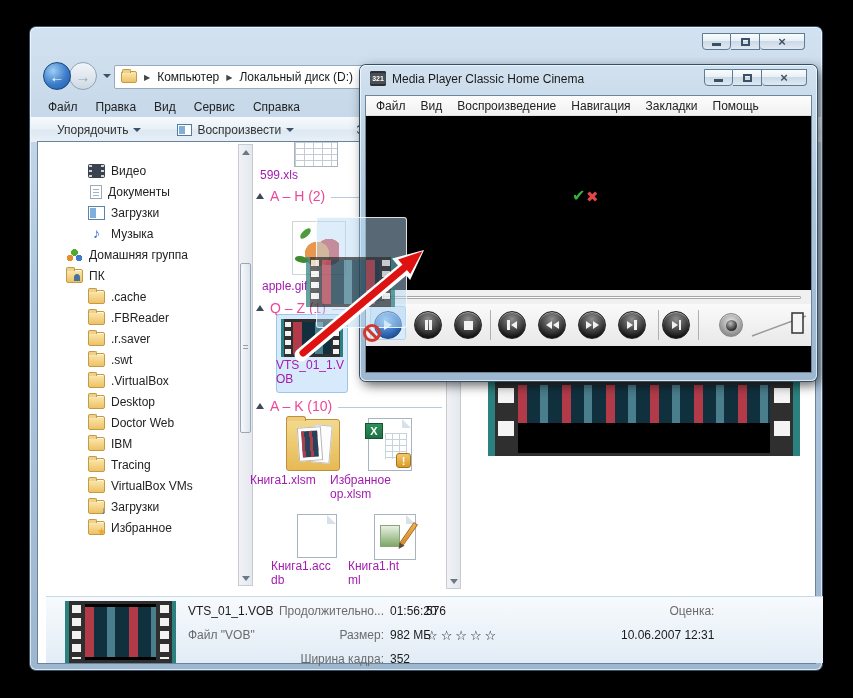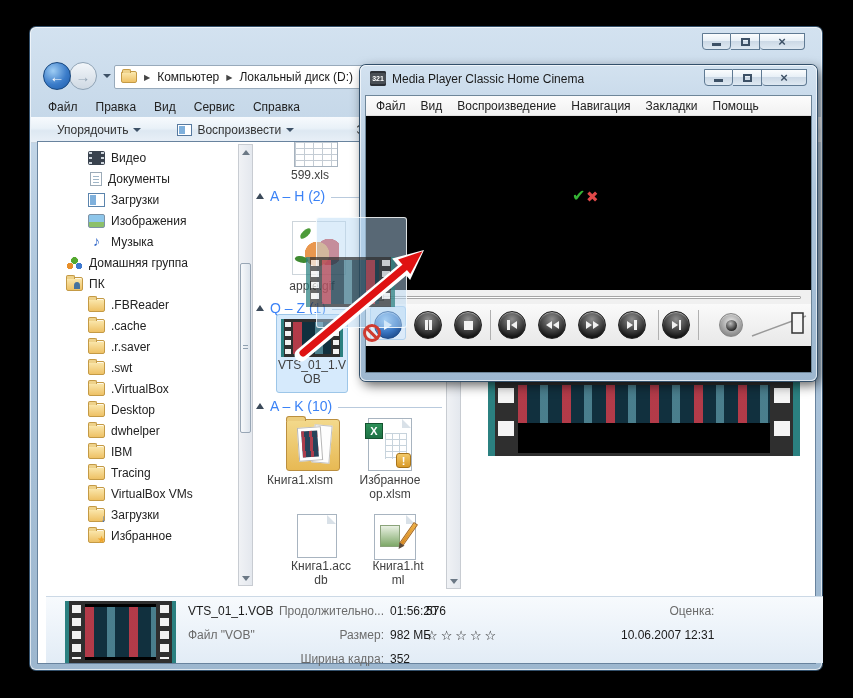--- a/index.html
+++ b/index.html
@@ -44,21 +44,21 @@
   .tb-organize{margin-left:26px}
   .tb-play{margin-left:36px}
   .tb-extra{margin-left:62px}
   .tb-ico-play{width:15px;height:12px;background:#fff;border:1px solid #56799f;position:relative}
   .tb-ico-play::before{content:"";position:absolute;left:1px;top:1px;bottom:1px;width:6px;background:#7fb0dc}
 
   .client{position:absolute;left:7px;top:114px;width:779px;height:523px;border:1px solid #68839e;background:#fff}
   .content{position:relative;width:100%;height:449px;background:#fff;overflow:hidden}
 
   
-  .nav{position:absolute;left:0;top:0;width:198px;padding-top:5px}
+  .nav{position:absolute;left:0;top:0;width:198px;padding-top:18px}
   .sbrow{height:21px;display:flex;align-items:center;gap:6px;cursor:default}
   .ind1{padding-left:28px}.ind2{padding-left:50px}
   .sblabel{color:#222;white-space:nowrap}
   .sbi{width:17px;height:14px;position:relative;flex:none}
   .i-folder{background:linear-gradient(#fbe9b0,#eec165);border:1px solid #c49a45;border-radius:2px;box-shadow:inset 0 1px 0 rgba(255,255,255,.7)}
   .i-folder::before{content:"";position:absolute;top:-3px;left:-1px;width:7px;height:3px;background:#eed28b;border:1px solid #c49a45;border-bottom:none;border-radius:2px 2px 0 0}
   .i-video{background:#39424e;border-radius:2px}
   .i-video::before,.i-video::after{content:"";position:absolute;top:1px;bottom:1px;width:3px;
     background:repeating-linear-gradient(180deg,#cfd6dd 0 2px,transparent 2px 5px)}
   .i-video::before{left:1px}.i-video::after{right:1px}
@@ -84,23 +84,23 @@
   .tri-dn{width:0;height:0;border-left:4px solid transparent;border-right:4px solid transparent;border-top:5px solid #6b7885}
   .thumb{position:absolute;left:1px;width:11px;background:linear-gradient(90deg,#f7f9fb,#dde4ec);border:1px solid #98a6b5;border-radius:2px}
   .thumb::after{content:"";position:absolute;left:2px;right:2px;top:50%;height:5px;margin-top:-3px;
     background:repeating-linear-gradient(180deg,#8fa0b0 0 1px,transparent 1px 3px)}
   .nav-sb{left:200px;top:2px;height:442px}
   .list-sb{left:408px;top:0;height:447px}
 
   
   .grp{position:absolute;left:218px;width:186px;height:16px;display:flex;align-items:center;gap:6px}
   .gtri{width:0;height:0;border-left:4px solid transparent;border-right:4px solid transparent;border-bottom:6px solid #3c4a5a}
-  .gtxt{font-size:14px;color:#3b82f6;white-space:nowrap}
+  .gtxt{font-size:14px;color:#ec4899;white-space:nowrap}
   .gline{flex:1;height:1px;background:#b9cadd;margin-top:2px}
-  .flabel{position:absolute;color:#404040;text-align:center;line-height:14px;cursor:default}
+  .flabel{position:absolute;color:#a21caf;line-height:14px;cursor:default}
   .tile-sel{position:absolute;background:#d6eafc;border:1px solid #9dc6e8;border-radius:3px}
 
   
   .film{position:absolute;background:#2f2f2f}
   .film .edge{position:absolute;top:0;bottom:0;background:#2b8080}
   .film .holes{position:absolute;background-repeat:repeat-y}
   .film .frame{position:absolute;background-color:#11303e;overflow:hidden}
   .stripes{background-color:#11303e;background-image:
     repeating-linear-gradient(90deg,rgba(196,60,74,.9) 0 9px,rgba(0,0,0,0) 9px 22px,rgba(120,190,205,.55) 22px 30px,rgba(0,0,0,0) 30px 44px)}
   
@@ -296,62 +296,58 @@
             </div>
           <div class="sbrow ind2">
               <span class="sbi i-docs"></span>
               <span class="sblabel">Документы</span>
             </div>
           <div class="sbrow ind2">
               <span class="sbi i-dllib"></span>
               <span class="sblabel">Загрузки</span>
             </div>
           <div class="sbrow ind2">
-              <span class="sbi i-pics"></span>
-              <span class="sblabel">Изображения</span>
-            </div>
-          <div class="sbrow ind2">
               <span class="sbi i-music">♪</span>
               <span class="sblabel">Музыка</span>
             </div>
           <div class="sbrow ind1">
               <span class="sbi i-home"></span>
               <span class="sblabel">Домашняя группа</span>
             </div>
           <div class="sbrow ind1">
               <span class="sbi i-folder i-pc"></span>
               <span class="sblabel">ПК</span>
             </div>
           <div class="sbrow ind2">
               <span class="sbi i-folder"></span>
+              <span class="sblabel">.cache</span>
+            </div>
+          <div class="sbrow ind2">
+              <span class="sbi i-folder"></span>
               <span class="sblabel">.FBReader</span>
             </div>
           <div class="sbrow ind2">
               <span class="sbi i-folder"></span>
-              <span class="sblabel">.cache</span>
-            </div>
-          <div class="sbrow ind2">
-              <span class="sbi i-folder"></span>
               <span class="sblabel">.r.saver</span>
             </div>
           <div class="sbrow ind2">
               <span class="sbi i-folder"></span>
               <span class="sblabel">.swt</span>
             </div>
           <div class="sbrow ind2">
               <span class="sbi i-folder"></span>
               <span class="sblabel">.VirtualBox</span>
             </div>
           <div class="sbrow ind2">
               <span class="sbi i-folder"></span>
               <span class="sblabel">Desktop</span>
             </div>
           <div class="sbrow ind2">
               <span class="sbi i-folder"></span>
-              <span class="sblabel">dwhelper</span>
+              <span class="sblabel">Doctor Web</span>
             </div>
           <div class="sbrow ind2">
               <span class="sbi i-folder"></span>
               <span class="sblabel">IBM</span>
             </div>
           <div class="sbrow ind2">
               <span class="sbi i-folder"></span>
               <span class="sblabel">Tracing</span>
             </div>
           <div class="sbrow ind2">

